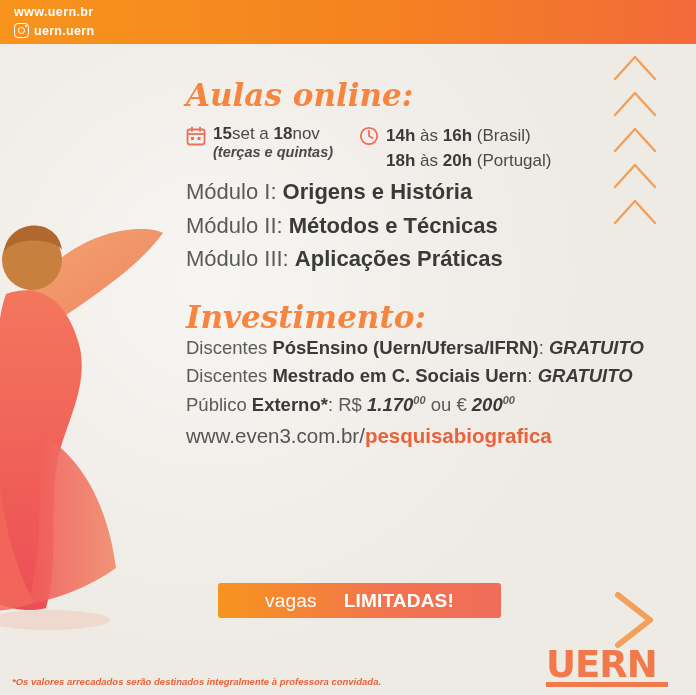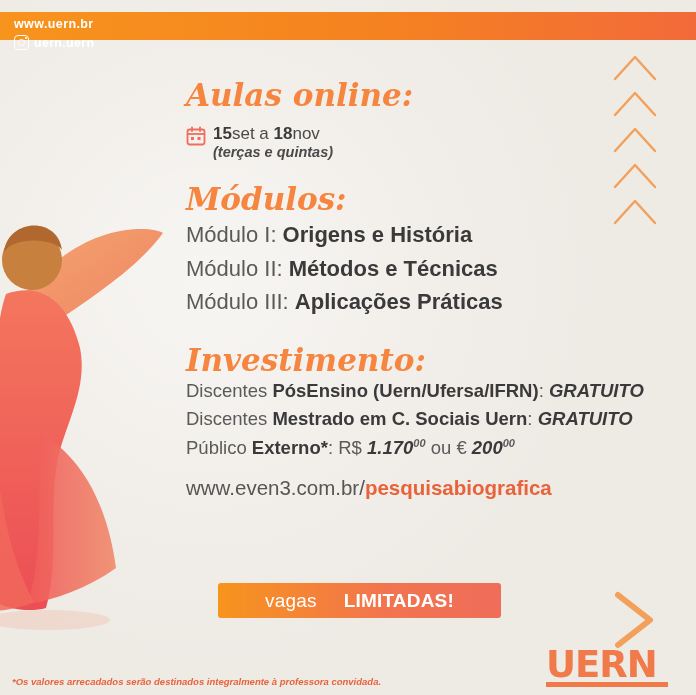--- a/index.html
+++ b/index.html
@@ -13,21 +13,21 @@
   #page{
     position:relative;
     width:696px;height:695px;
     background:
       radial-gradient(circle at 30% 40%, rgba(255,255,255,.55), rgba(0,0,0,0) 60%),
       #eeeae4;
     overflow:hidden;
   }
   
   .topbar{
-    position:absolute;top:12px;left:0;width:696px;height:28px;
+    position:absolute;top:0;left:0;width:696px;height:44px;
     background:linear-gradient(90deg,#f7941d 0%,#f58220 55%,#f26a3a 100%);
   }
   .topbar .web{
     position:absolute;left:14px;top:5px;
     color:#fff;font-size:12.5px;font-weight:bold;letter-spacing:.4px;
   }
   .topbar .ig{
     position:absolute;left:14px;top:23px;
     color:#fff;font-size:12.5px;font-weight:bold;letter-spacing:.3px;
     display:flex;align-items:center;gap:5px;
@@ -83,21 +83,21 @@
   
   .inv{font-size:18.5px;color:#5a5a5a;line-height:1.55;}
   .inv b{color:#3a3a3a;}
   .gratuito{font-style:italic;font-weight:bold;color:#3a3a3a;}
   .price{font-style:italic;font-weight:bold;color:#3a3a3a;}
   .sup{font-size:11px;vertical-align:super;font-style:italic;font-weight:bold;}
   
   .insc-line{font-size:21px;color:#555;}
   .insc-line .script{font-size:25px;}
   .insc-line b{color:#e8623a;}
-  .site{font-size:20.5px;color:#555;margin-top:13px;}
+  .site{font-size:20.5px;color:#555;margin-top:4px;}
   .site b{color:#e8623a;}
   
   .vagas{
     position:absolute;left:218px;top:583px;width:283px;height:35px;
     background:linear-gradient(90deg,#f7941d 0%,#f2744f 60%,#ef6d5a 100%);
     border-radius:3px;color:#fff;font-size:19px;
     display:flex;align-items:center;justify-content:center;letter-spacing:.2px;
   }
   .vagas b{color:#fff;font-weight:bold;margin-left:27px;}
   
@@ -211,23 +211,38 @@
           </svg>
         </span>
         <div class="d1">
           <div>
             <span class="num">15</span><span>set</span><span> a </span><span class="num">18</span><span>nov</span>
           </div>
           <div class="sub">(terças e quintas)</div>
         </div>
       </div>
 
-    </div>
-
-    <h2 class="sect script" style="margin-top:22px;">Módulos:</h2>
+      <div class="blk" style="margin-left:14px;">
+        <span class="ico">
+          <svg width="20" height="20" viewBox="0 0 20 20">
+            <circle cx="10" cy="10" r="8.2" fill="none" stroke="#ef6d5a" stroke-width="1.8"></circle>
+            <polyline points="10,5 10,10 13.5,12" fill="none" stroke="#ef6d5a" stroke-width="1.8" stroke-linecap="round" stroke-linejoin="round"></polyline>
+          </svg>
+        </span>
+        <div class="hours">
+          <div>
+            <b>14h</b><span> às </span><b>16h</b><span> (Brasil)</span>
+          </div>
+          <div>
+            <b>18h</b><span> às </span><b>20h</b><span> (Portugal)</span>
+          </div>
+        </div>
+      </div>
+    </div>
+
 
     <div class="mods">
       <div class="mod">
         <span>Módulo I: </span><b>Origens e História</b>
       </div>
       <div class="mod">
         <span>Módulo II: </span><b>Métodos e Técnicas</b>
       </div>
       <div class="mod">
         <span>Módulo III: </span><b>Aplicações Práticas</b>

